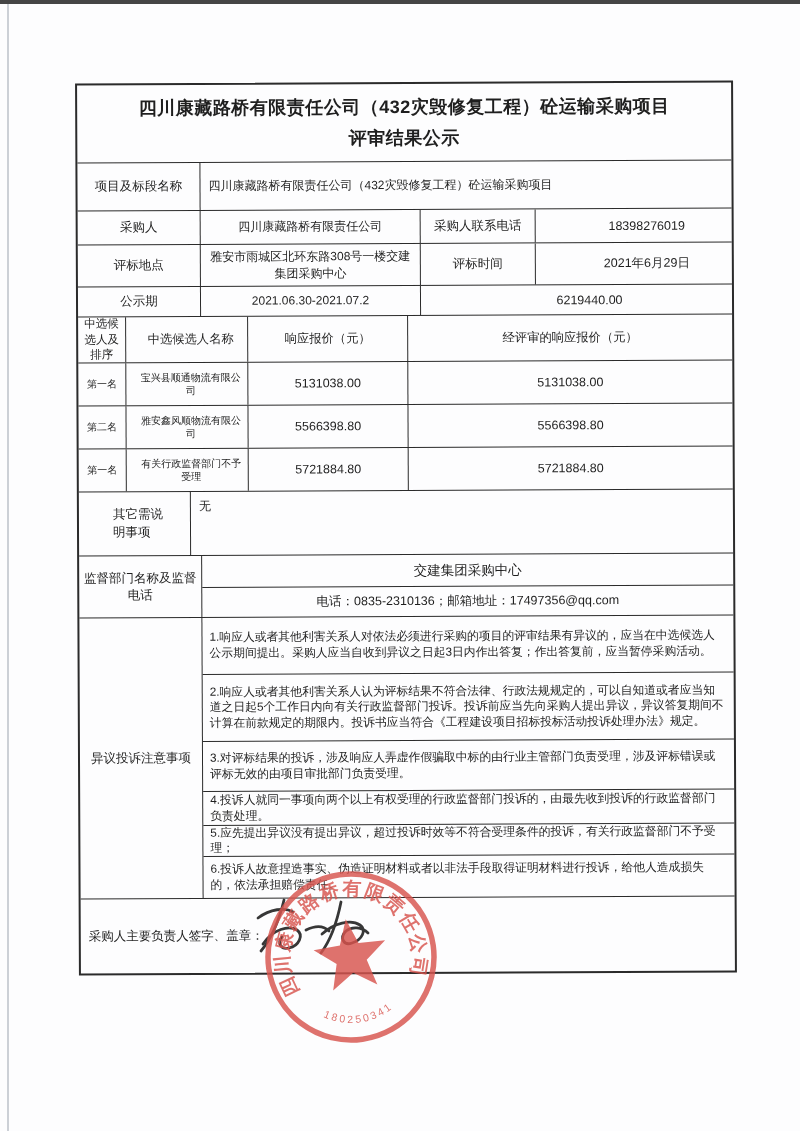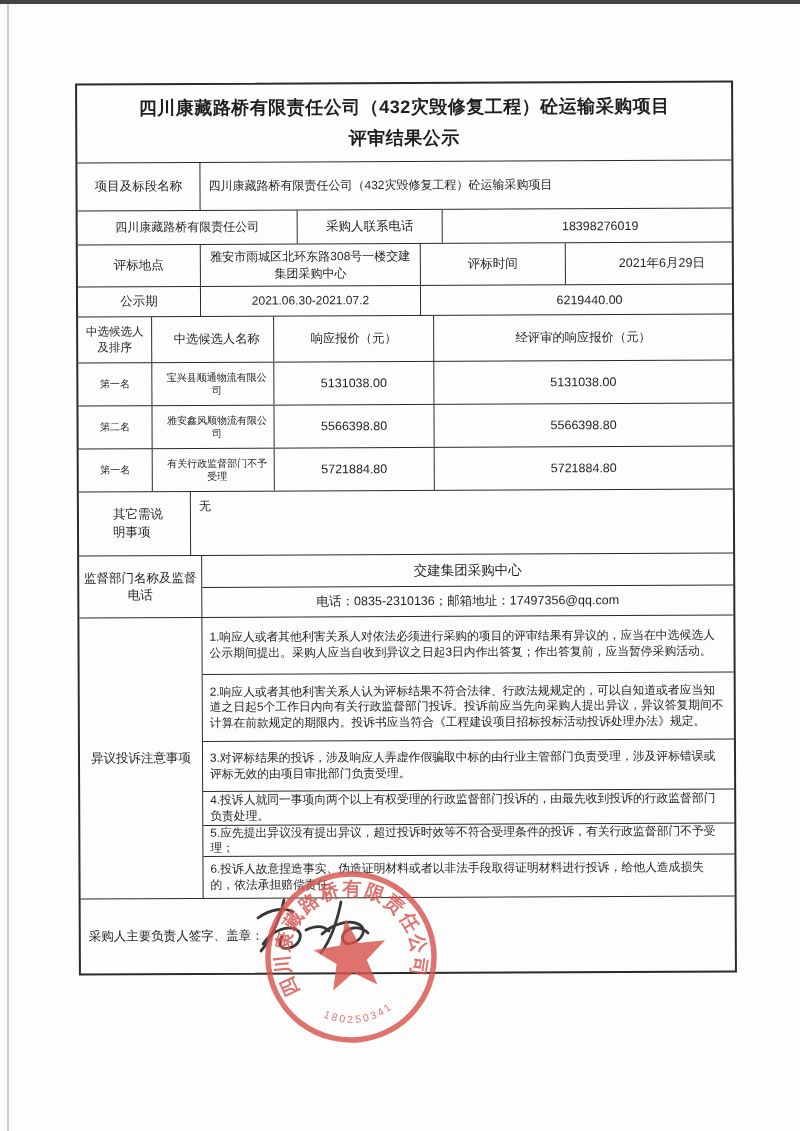--- a/index.html
+++ b/index.html
@@ -19,22 +19,22 @@
   }
   .row{display:flex;border-bottom:1px solid #2b2b2b;box-sizing:border-box;}
   .row:last-child{border-bottom:none;}
   .c{
     box-sizing:border-box;border-right:1px solid #2b2b2b;
     display:flex;align-items:center;justify-content:center;
     text-align:center;padding:2px 4px;overflow:hidden;
   }
   .c:last-child{border-right:none;}
   .grow{flex:1;}
-  .w123{width:123px;flex:none;} .w220{width:220px;flex:none;} .w145{width:145px;flex:none;}
-  .w62{width:74px;flex:none;}  .w122{width:122px;flex:none;padding-left:12px;} .w160{width:160px;flex:none;text-align:center;}
+  .w123{width:123px;flex:none;} .w220{width:220px;flex:none;} .w145{width:115px;flex:none;}
+  .w62{width:48px;flex:none;}  .w122{width:122px;flex:none;padding-left:12px;} .w160{width:160px;flex:none;text-align:center;}
   .w84{width:84px;flex:none;margin-left:28px;}
   .lab{font-size:12.5px;}
   .val{font-size:12.5px;margin-left:26px;}
 
   .r-title{height:78px;}
   .r-title .c{font-size:18px;font-weight:bold;white-space:pre-line;line-height:1.7;letter-spacing:.5px;}
   .r-project{height:48px;}
   .r-project .pv{justify-content:flex-start;text-align:left;padding-left:8px;font-size:12px;}
   .r-info1{height:34px;} .r-info2{height:42px;} .r-info3{height:30px;}
   .midval{font-size:12px;line-height:1.35;}
@@ -76,20 +76,21 @@
     <div class="c grow">四川康藏路桥有限责任公司（432灾毁修复工程）砼运输采购项目
 评审结果公示</div>
   </div>
 
   <div class="row r-project">
     <div class="c w123 lab">项目及标段名称</div>
     <div class="c grow pv">四川康藏路桥有限责任公司（432灾毁修复工程）砼运输采购项目</div>
   </div>
 
   <div class="row r-info1">
+    <div class="c w123 lab">采购人</div>
     <div class="c w220 midval">四川康藏路桥有限责任公司</div>
     <div class="c w145 lab">采购人联系电话</div>
     <div class="c grow val">18398276019</div>
   </div>
 
   <div class="row r-info2">
     <div class="c w123 lab">评标地点</div>
     <div class="c w220 midval">雅安市雨城区北环东路308号一楼交建集团采购中心</div>
     <div class="c w145 lab">评标时间</div>
     <div class="c grow val">2021年6月29日</div>

